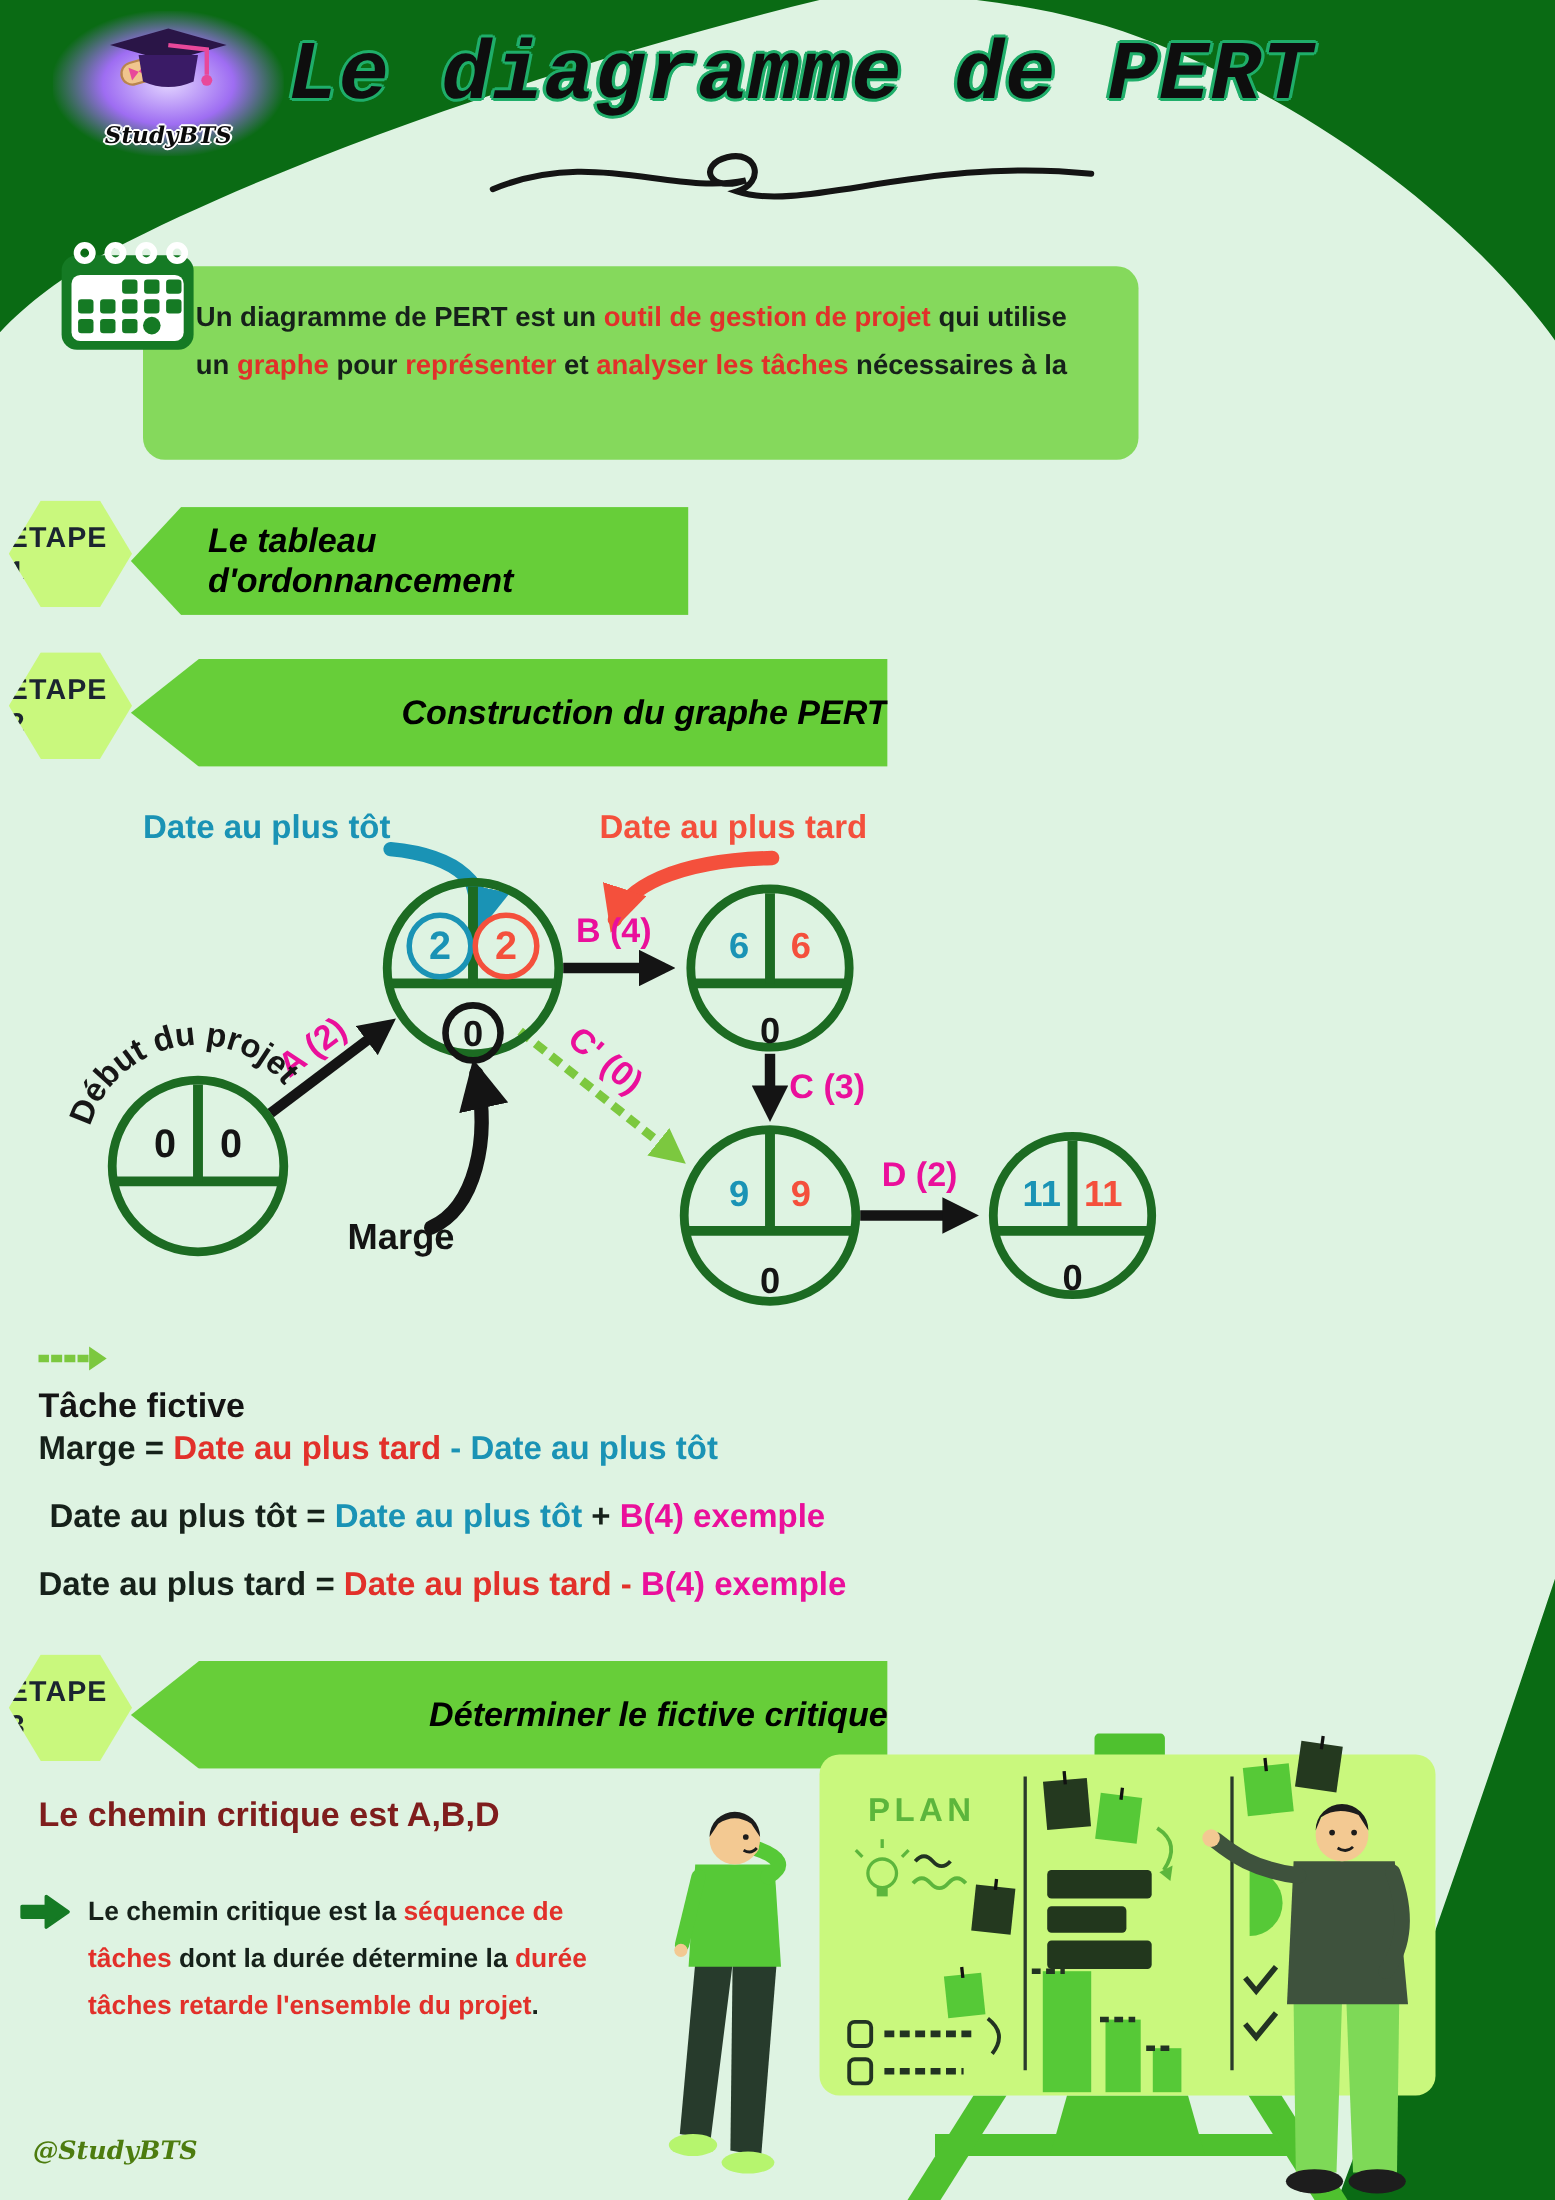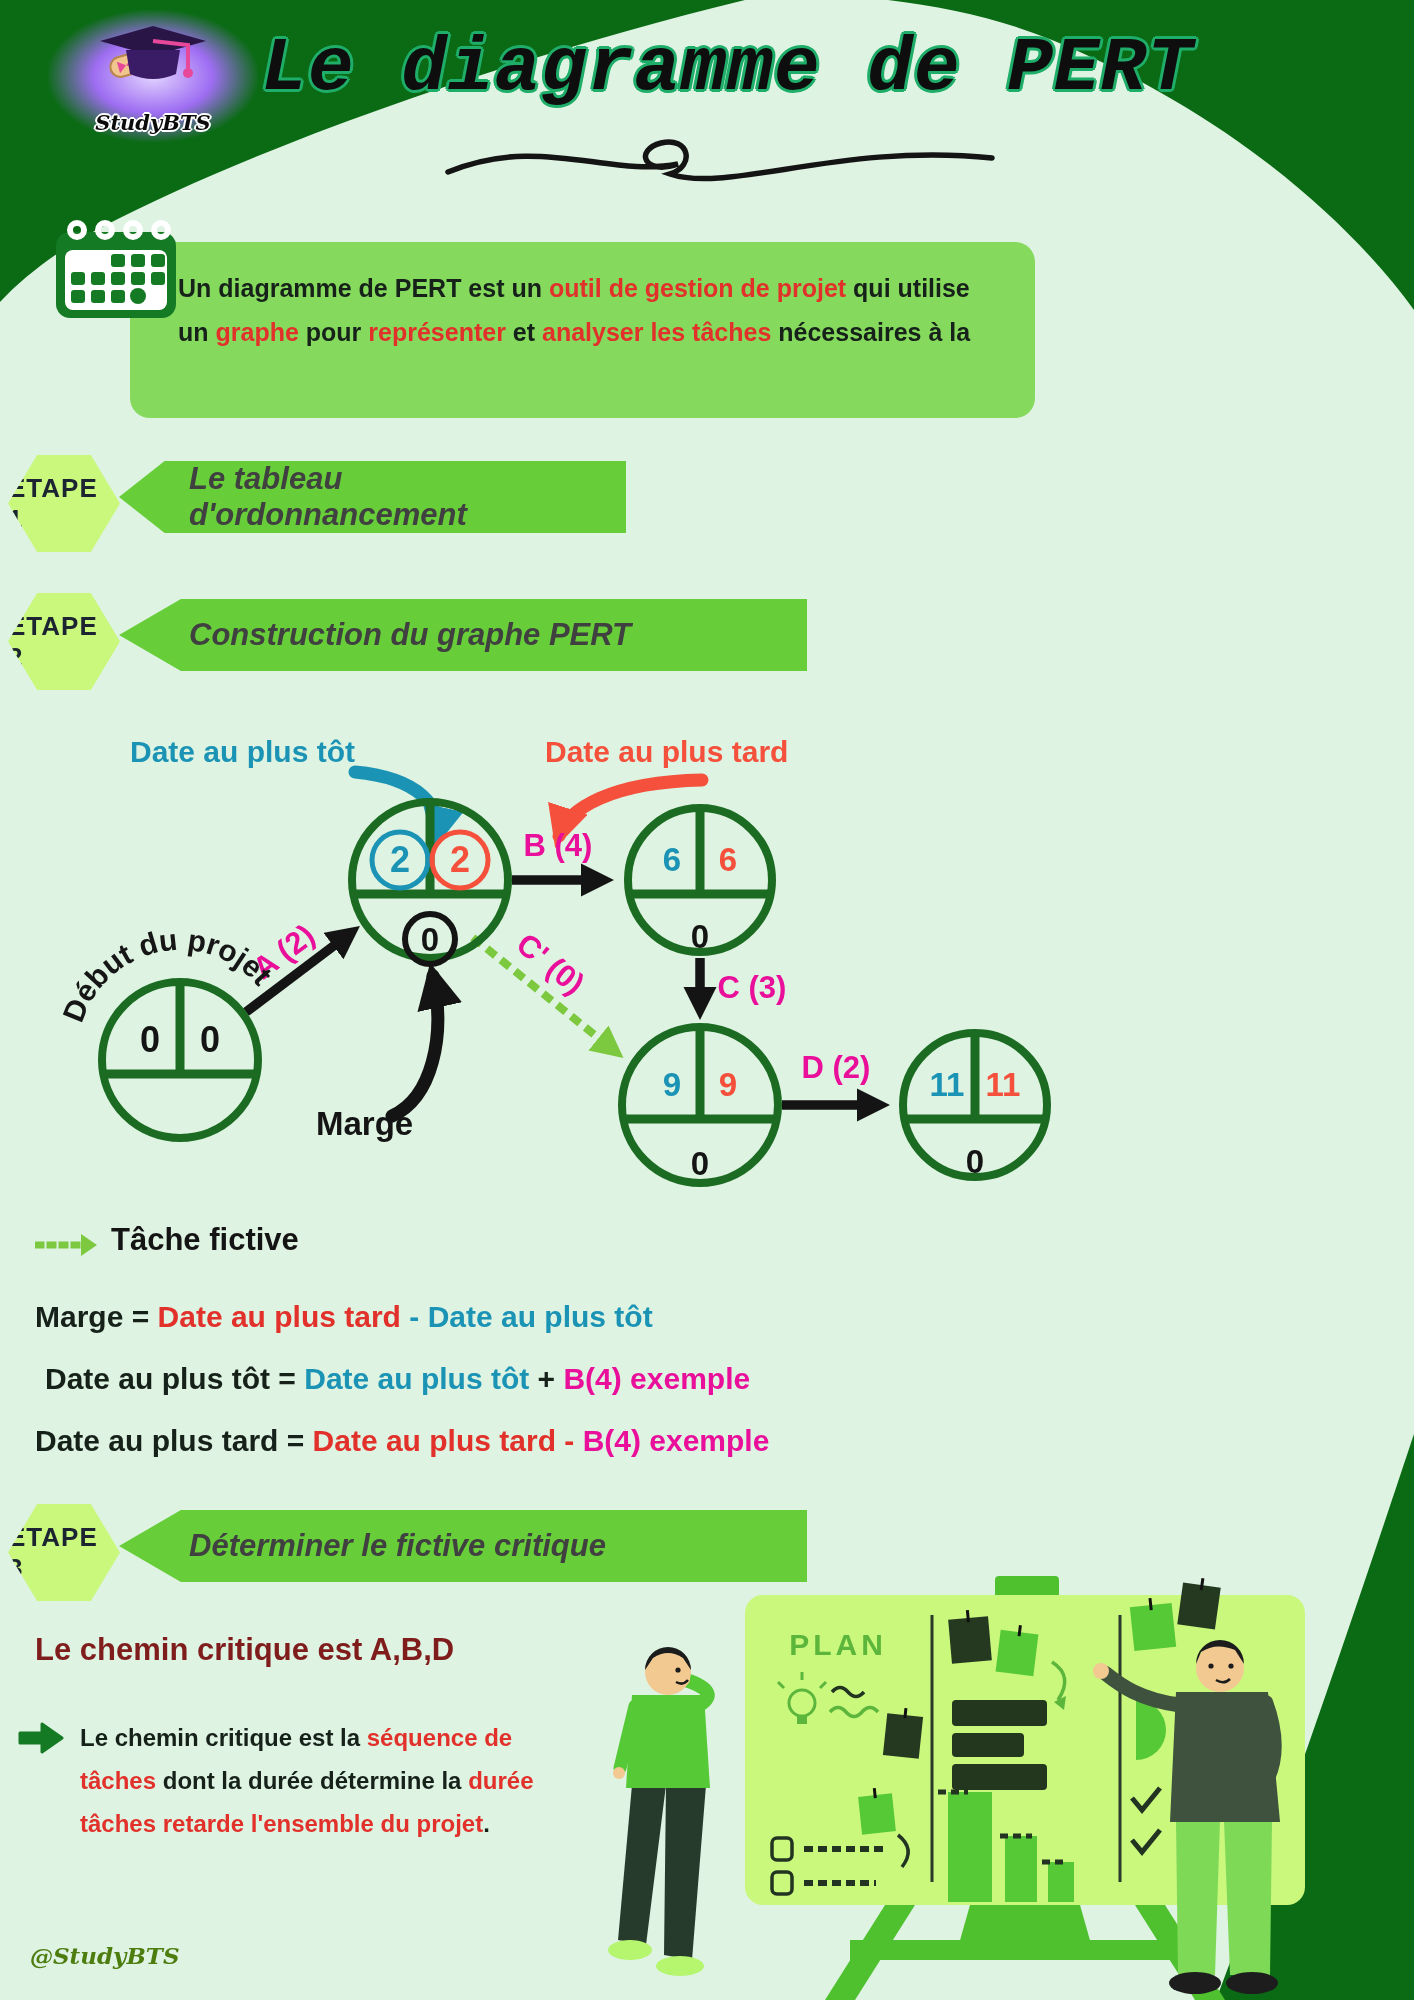--- a/index.html
+++ b/index.html
@@ -28,38 +28,38 @@
   .calendar{left:55px;top:218px;}
 
   
   .c-dark{color:#16211a;} .c-red{color:#e2302a;} .c-blue{color:#1a93b5;} .c-magenta{color:#ea0f9b;}
 
   
   .hexagon{position:absolute;width:112px;height:97px;background:#c9f87d;
      clip-path:polygon(26% 0,74% 0,100% 50%,74% 100%,26% 100%,0 50%);
      display:flex;align-items:center;justify-content:center;
      font-weight:bold;font-size:26px;color:#1b2430;letter-spacing:1px;}
-  .banner{position:absolute;height:72px;background:#67ce39;
+  .banner{position:absolute;height:98px;background:#67ce39;
      clip-path:polygon(9% 0,100% 0,100% 100%,9% 100%,0 50%);
-     display:flex;align-items:center;justify-content:flex-start;padding-left:70px;box-sizing:border-box;
-     font-weight:bold;font-style:italic;font-size:31px;color:#404040;}
+     display:flex;align-items:center;justify-content:flex-end;padding-left:70px;box-sizing:border-box;
+     font-weight:bold;font-style:italic;font-size:31px;color:#000000;}
 
   
   .ann{font:bold 30px "Liberation Sans",sans-serif;}
   .nv{font:bold 36px "Liberation Sans",sans-serif;text-anchor:middle;}
   .nv2{font:bold 33px "Liberation Sans",sans-serif;text-anchor:middle;}
   .edge-lbl{font:bold 31px "Liberation Sans",sans-serif;fill:#ea0f9b;text-anchor:middle;}
   .node-c{fill:none;stroke:#1c6b22;stroke-width:8;}
   .node-l{stroke:#1c6b22;stroke-width:9;}
   .start-lbl{font:bold 30px "Liberation Sans",sans-serif;fill:#161616;}
   .marge-lbl{font:bold 33px "Liberation Sans",sans-serif;fill:#141414;}
 
   
-  .fictive{left:35px;top:1222px;display:flex;align-items:flex-end;gap:12px;
-     font-size:31px;font-weight:bold;color:#141414;}
+  .fictive{left:35px;top:1222px;display:flex;align-items:flex-start;gap:12px;
+     font-size:31px;font-weight:bold;color:#141414;flex-direction:column;}
   .formula{position:absolute;left:35px;font-size:30px;font-weight:bold;white-space:nowrap;}
 
   
   .statement{left:35px;top:1632px;font-size:31px;font-weight:bold;color:#7f1d1d;}
   .para-wrap{left:18px;top:1716px;display:flex;gap:16px;}
   .para{font-size:24px;font-weight:bold;line-height:43px;}
   .handle{left:30px;top:1942px;font-family:"DejaVu Serif",serif;font-style:italic;font-weight:bold;font-size:23px;color:#4d7c0f;}
 </style>
 </head>
 <body>

